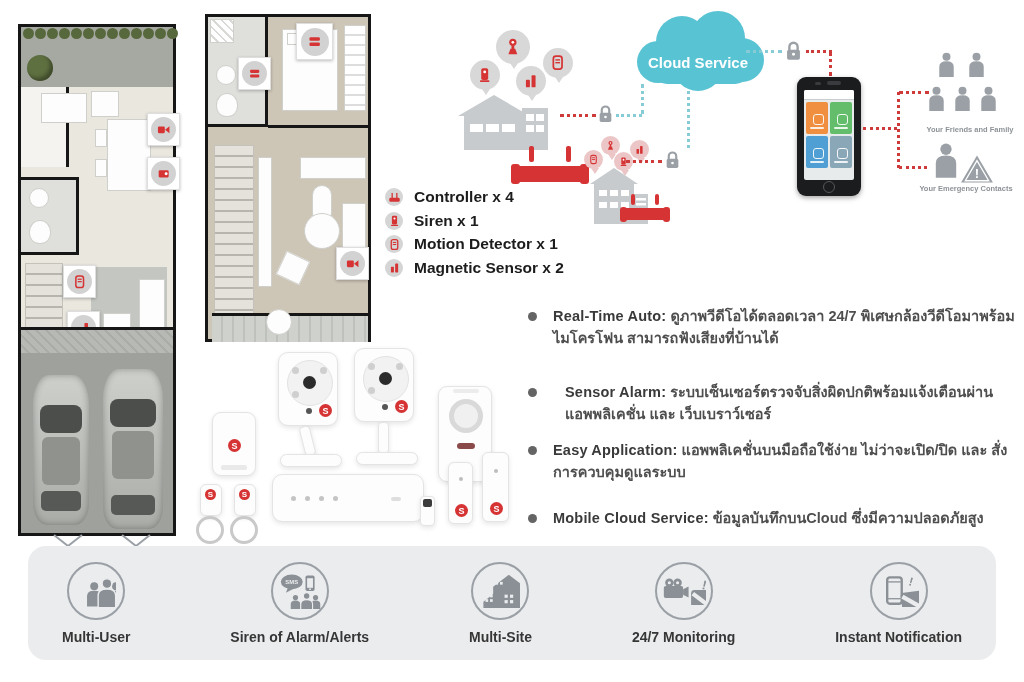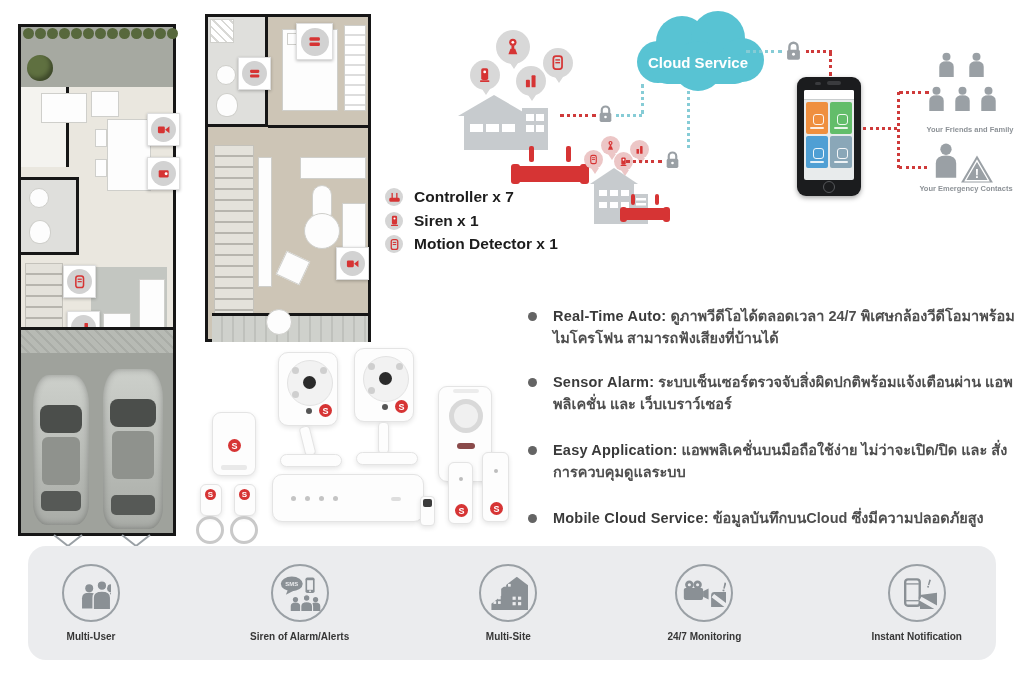--- a/index.html
+++ b/index.html
@@ -78,21 +78,21 @@
   .feat{position:absolute;left:0;right:0;display:flex;}
   .feat .dot{width:9px;height:9px;border-radius:50%;background:#646464;margin:6px 16px 0 4px;flex:0 0 9px;}
   .feat .tx{font-size:14.5px;line-height:21.5px;color:#4e4e4e;font-weight:600;}
   .feat .tx b{color:#3a3a3a;font-weight:800;letter-spacing:.2px;}
 
   
   .bbar{position:absolute;left:28px;top:546px;width:968px;height:114px;background:#ebecee;border-radius:18px;display:flex;justify-content:space-between;align-items:center;padding:0 34px;box-sizing:border-box;}
   .bitem{display:flex;flex-direction:column;align-items:center;gap:9px;}
   .ring{width:58px;height:58px;border:2px solid #9aa0a5;border-radius:50%;display:flex;align-items:center;justify-content:center;color:#8a9095;position:relative;box-sizing:border-box;}
   .ring svg{fill:currentColor;}
-  .blabel{font-size:10px;font-weight:700;color:#363636;white-space:nowrap;}
+  .blabel{font-size:14px;font-weight:700;color:#363636;white-space:nowrap;}
   .auto{position:absolute;left:50%;bottom:6px;transform:translateX(-50%);width:36px;font-size:6.5px;line-height:7px;font-weight:700;color:#8a9095;text-align:center;}
 </style>
 </head>
 <body>
 
 <div class="stage">
 
   <svg width="0" height="0" style="position:absolute" aria-hidden="true">
     <defs>
       <symbol id="sym-person" viewBox="0 0 20 30">
@@ -312,37 +312,45 @@
       </div>
   </div>
 
   <div class="devlist">
     <div class="devrow">
         <span class="ic">
           <svg>
             <use href="#g-router"></use>
           </svg>
         </span>
-        <span class="lb">Controller x 7</span>
+        <span class="lb">Controller x 4</span>
       </div>
     <div class="devrow">
         <span class="ic">
           <svg>
             <use href="#g-siren"></use>
           </svg>
         </span>
         <span class="lb">Siren x 1</span>
       </div>
     <div class="devrow">
         <span class="ic">
           <svg>
             <use href="#g-motion"></use>
           </svg>
         </span>
         <span class="lb">Motion Detector x 1</span>
+      </div>
+    <div class="devrow">
+        <span class="ic">
+          <svg>
+            <use href="#g-magnet"></use>
+          </svg>
+        </span>
+        <span class="lb">Magnetic Sensor x 2</span>
       </div>
   </div>
 
   <div class="bub" style="left:470px;top:60px;width:30px;height:30px;">
       <svg>
         <use href="#g-siren"></use>
       </svg>
     </div>
   <div class="bub" style="left:496px;top:30px;width:34px;height:34px;">
       <svg>
@@ -550,21 +558,21 @@
         <span class="sdot" style="left:7px;bottom:6px;">S</span>
         <div style="position:absolute;left:11px;top:16px;width:4px;height:4px;border-radius:50%;background:#bdbdbd;"></div>
       </div>
   </div>
 
   <div class="features">
     <div class="feat" style="top:0;">
       <span class="dot"></span>
       <span class="tx"><b>Real-Time Auto:</b> <span>ดูภาพวีดีโอได้ตลอดเวลา 24/7 พิเศษกล้องวีดีโอมาพร้อมไมโครโฟน สามารถฟังเสียงที่บ้านได้</span></span>
     </div>
-    <div class="feat" style="top:66px;">
+    <div class="feat" style="top:76px;gap:12px;">
       <span class="dot"></span>
       <span class="tx"><b>Sensor Alarm:</b> <span>ระบบเซ็นเซอร์ตรวจจับสิ่งผิดปกติพร้อมแจ้งเตือนผ่าน แอพพลิเคชั่น และ เว็บเบราว์เซอร์</span></span>
     </div>
     <div class="feat" style="top:134px;">
       <span class="dot"></span>
       <span class="tx"><b>Easy Application:</b> <span>แอพพลิเคชั่นบนมือถือใช้ง่าย ไม่ว่าจะเปิด/ปิด และ สั่งการควบคุมดูแลระบบ</span></span>
     </div>
     <div class="feat" style="top:202px;">
       <span class="dot"></span>
       <span class="tx"><b>Mobile Cloud Service:</b> <span>ข้อมูลบันทึกบนCloud ซึ่งมีความปลอดภัยสูง</span></span>

